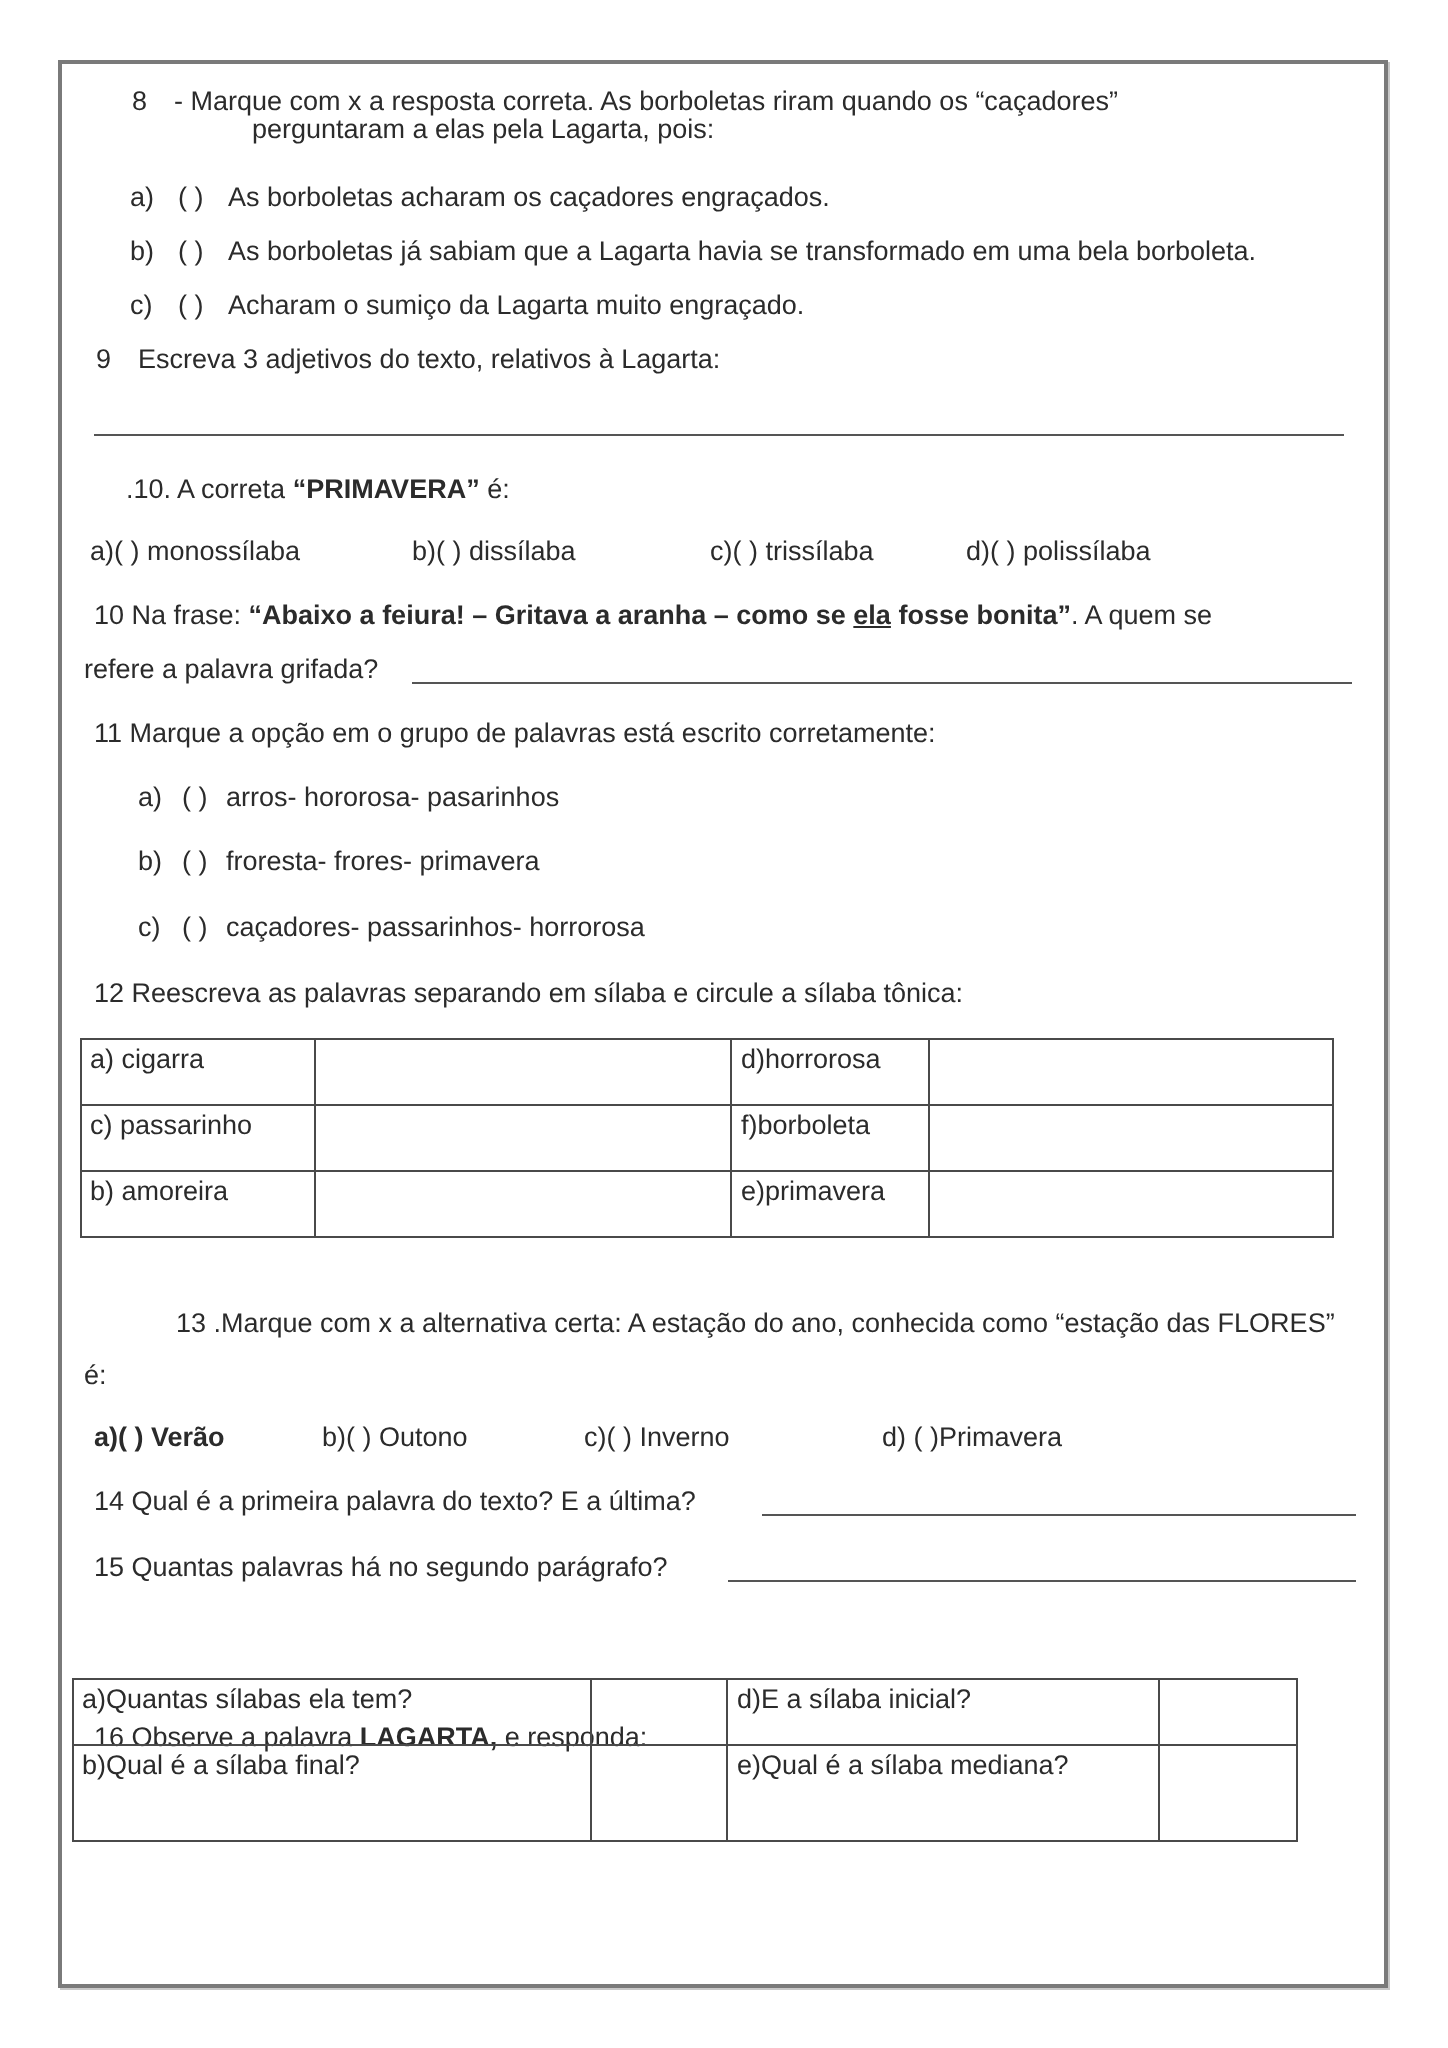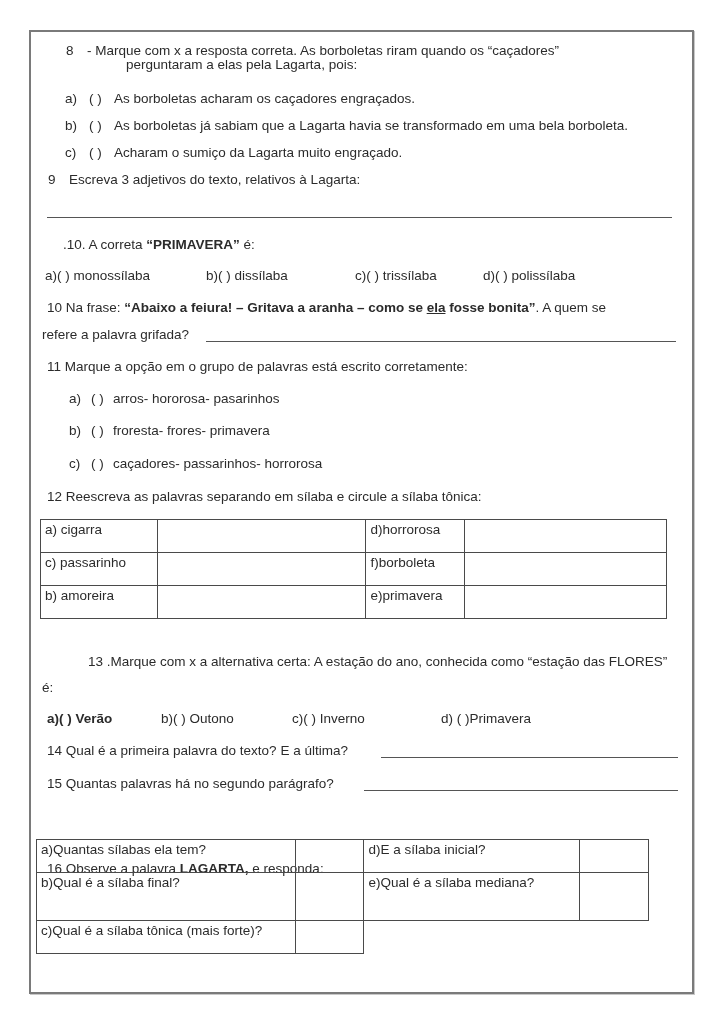--- a/index.html
+++ b/index.html
@@ -131,20 +131,14 @@
     <td></td>
     <td>d)E a sílaba inicial?</td>
     <td></td>
   </tr>
   <tr style="height:48px">
     <td>b)Qual é a sílaba final?</td>
     <td></td>
     <td>e)Qual é a sílaba mediana?</td>
     <td></td>
   </tr>
-  <tr style="height:33px">
-    <td>c)Qual é a sílaba tônica (mais forte)?</td>
-    <td></td>
-    <td style="border:none;border-top:1px solid #4a4a4a;"></td>
-    <td style="border:none;border-top:1px solid #4a4a4a;"></td>
-  </tr>
 </tbody>
   </table>
 
 </body></html>

